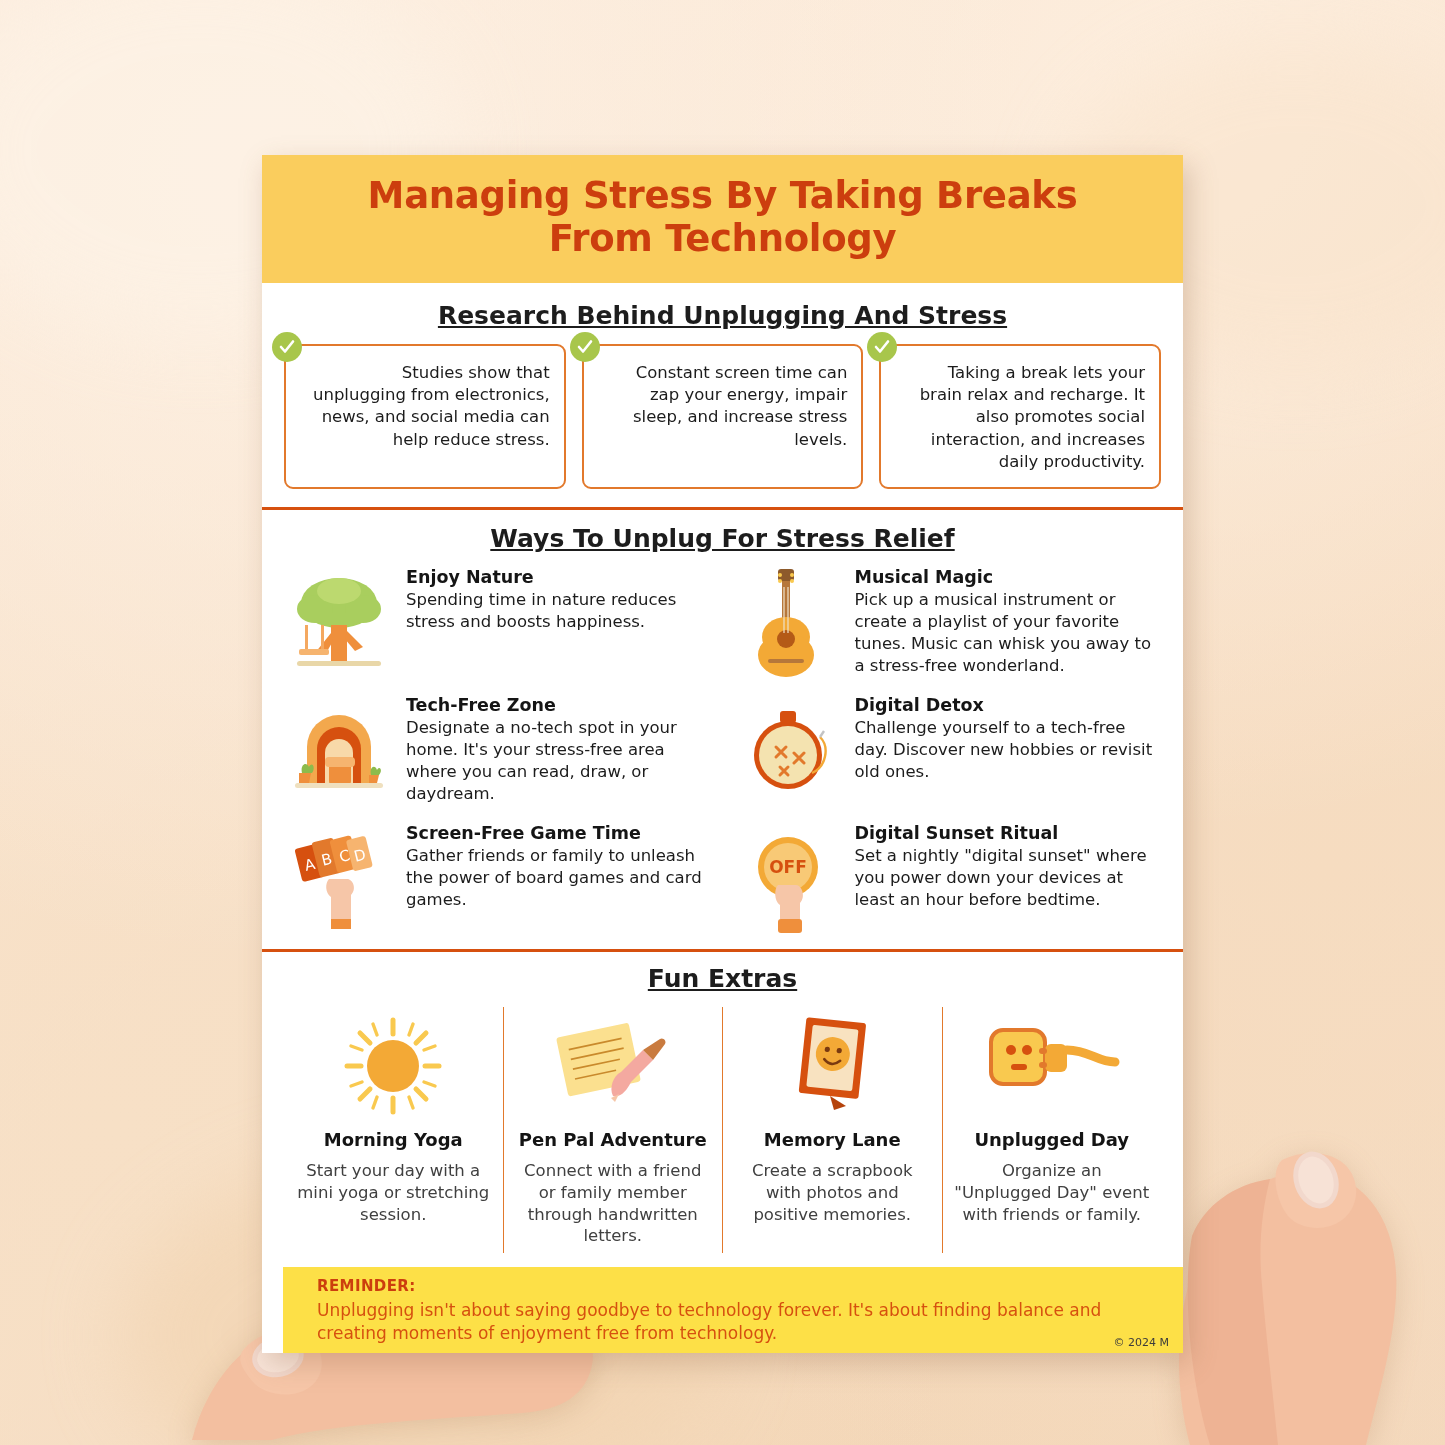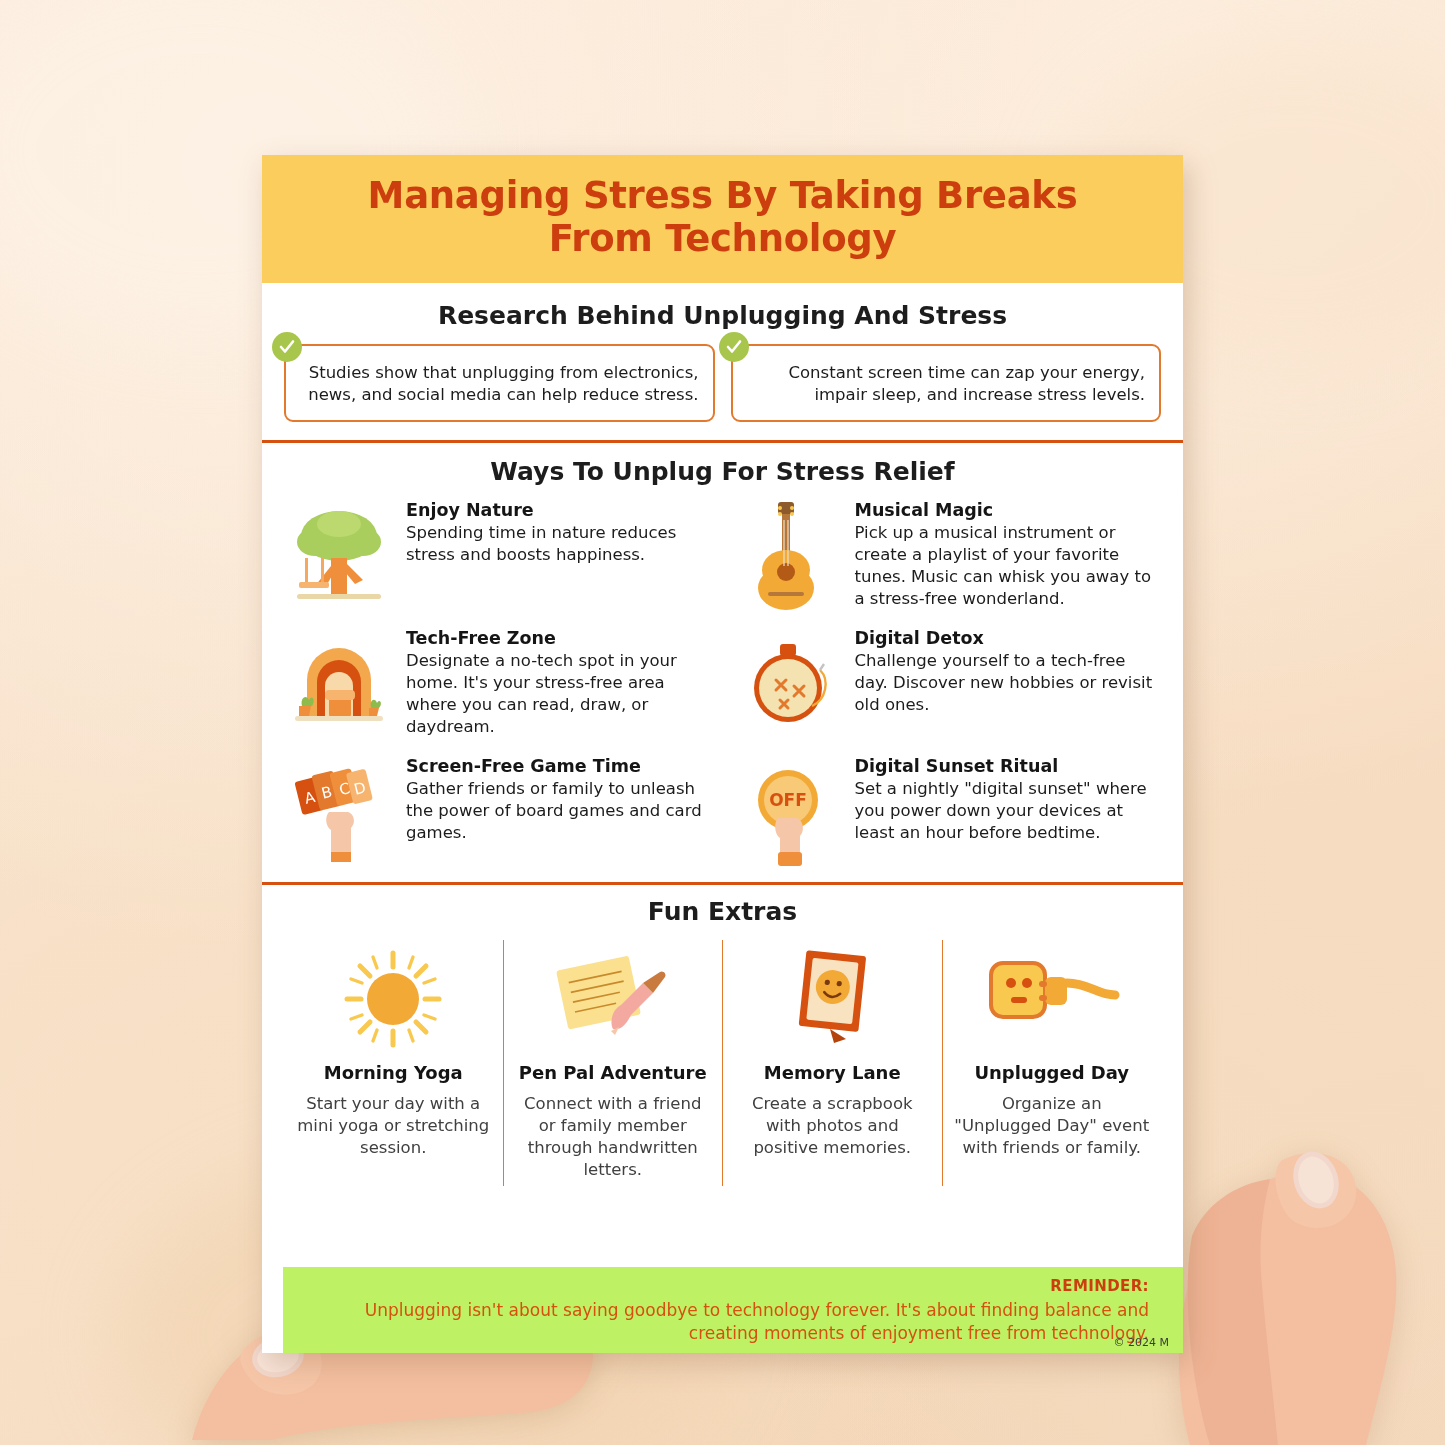--- a/index.html
+++ b/index.html
@@ -76,20 +76,21 @@
   .section-research {
     padding: 14px 22px 18px;
     border-bottom: 3px solid #d6500f;
   }
   .sec-title {
     text-align: center;
     color: #1d1d1d;
     font-size: 25px;
     font-weight: bold;
     margin: 4px 0 14px;
+    text-decoration: underline;
   }
   .research-row {
     display: flex;
     gap: 16px;
     align-items: stretch;
     text-align: right;
   }
   .research-card {
     position: relative;
     flex: 1;
@@ -187,23 +188,23 @@
   }
   .fun-card p {
     margin: 0;
     font-size: 16.5px;
     line-height: 1.32;
     color: #404040;
   }
 
   
   .footer {
-    background: #bef264;
+    background: #fde047;
     padding: 10px 34px 8px;
-    text-align: right;
+    text-align: left;
     position: relative;
     margin-left: 21px;
   }
   .footer .rem-label {
     color: #cc3e0e;
     font-size: 15px;
     font-weight: bold;
     letter-spacing: .4px;
     margin: 0 0 4px;
   }
@@ -282,20 +283,28 @@
 
       <div class="research-card">
         <span class="check-badge">
           <svg width="18" height="18" viewBox="0 0 18 18">
               <path d="M3,9 L7,13.5 L15,3.5" stroke="#ffffff" stroke-width="2.6" fill="none" stroke-linecap="round" stroke-linejoin="round"></path>
             </svg>
         </span>
         <span>Constant screen time can zap your energy, impair sleep, and increase stress levels.</span>
       </div>
 
+      <div class="research-card">
+        <span class="check-badge">
+          <svg width="18" height="18" viewBox="0 0 18 18">
+              <path d="M3,9 L7,13.5 L15,3.5" stroke="#ffffff" stroke-width="2.6" fill="none" stroke-linecap="round" stroke-linejoin="round"></path>
+            </svg>
+        </span>
+        <span>Taking a break lets your brain relax and recharge. It also promotes social interaction, and increases daily productivity.</span>
+      </div>
 
     </div>
   </div>
 
   <div class="section-ways">
     <div class="sec-title">Ways To Unplug For Stress Relief</div>
     <div class="ways-grid">
 
       <div class="ways-col">
 

